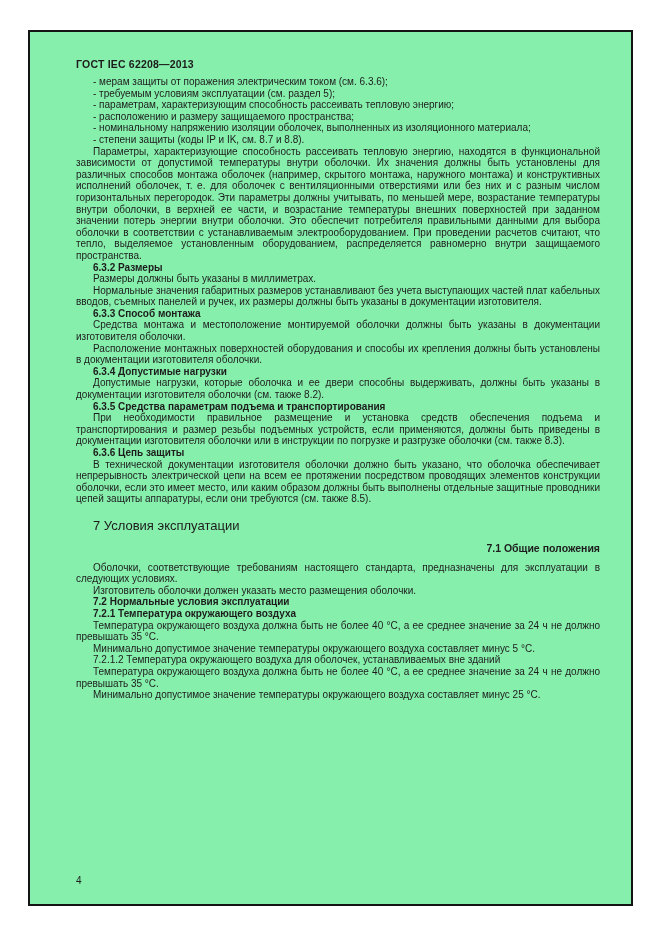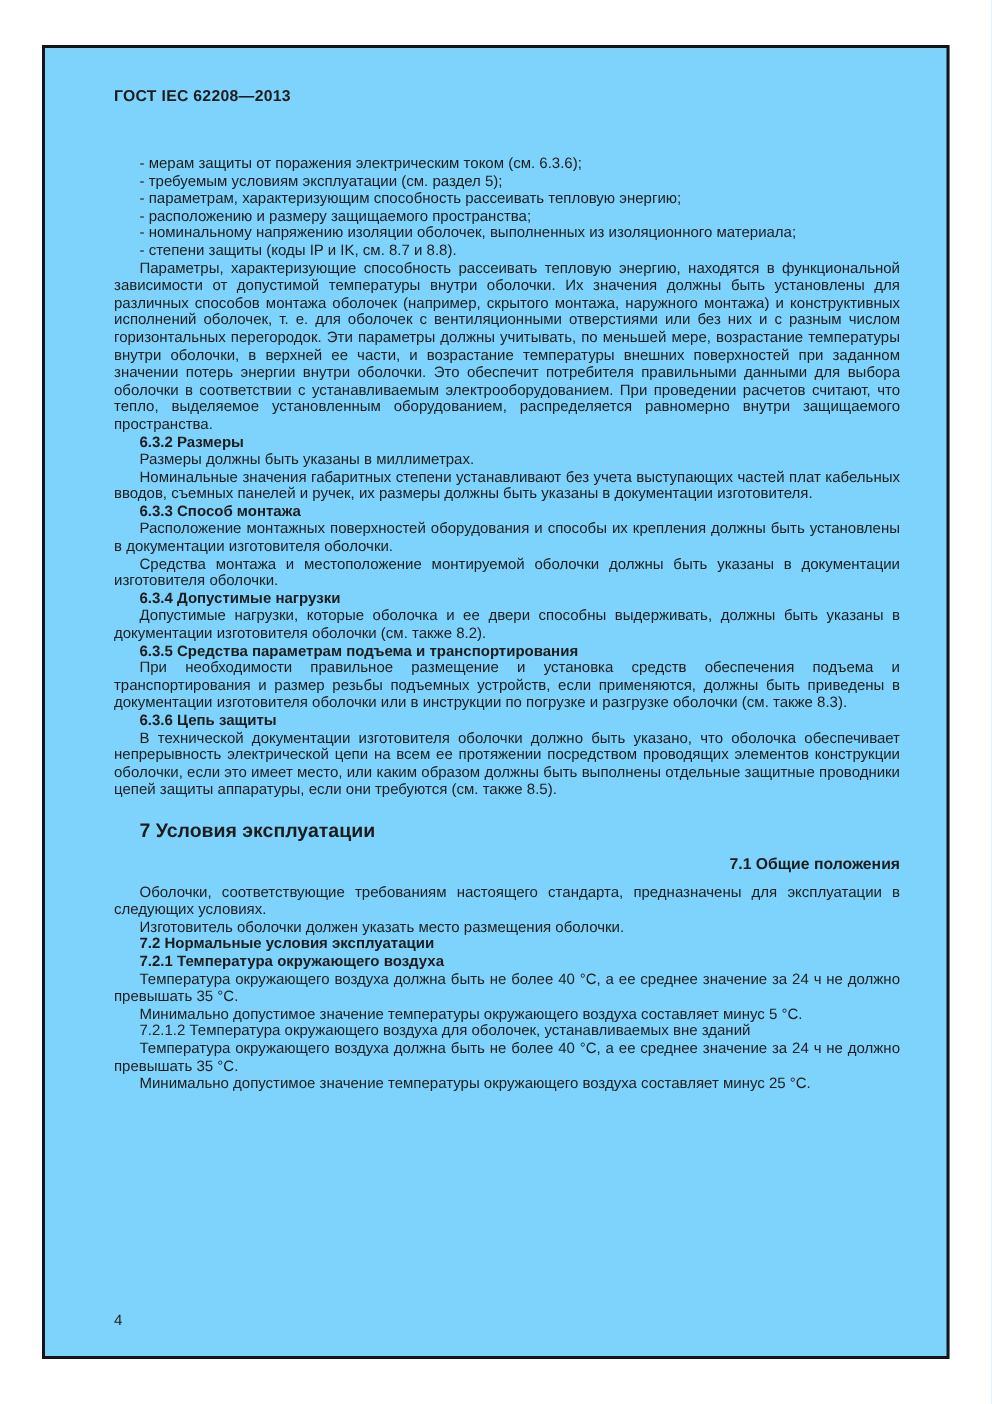--- a/index.html
+++ b/index.html
@@ -15,47 +15,47 @@
     color: #1c1c1c;
     overflow: hidden;
   }
   .frame {
     position: absolute;
     left: 28px;
     top: 30px;
     width: 601px;
     height: 872px;
     border: 2px solid #141414;
-    background: #7dd3fc;
+    background: #86efac;
     box-sizing: content-box;
   }
   .doc-header {
     position: absolute;
     left: 46px;
     top: 26px;
     font-size: 10.5px;
     font-weight: bold;
     letter-spacing: 0.2px;
   }
   .content {
     position: absolute;
     left: 46px;
-    top: 72px;
+    top: 44px;
     width: 524px;
     font-size: 10px;
     line-height: 11.6px;
     text-align: justify;
   }
   .content p { margin: 0; }
   .li-line   { text-indent: 17px; }
   .para      { text-indent: 17px; }
   .subhead   { text-indent: 17px; font-weight: bold; }
   .section-head {
     text-indent: 17px;
-    font-weight: bold;
+    font-weight: normal;
     font-size: 13px;
     line-height: 15px;
     margin: 13px 0 10px 0 !important;
     text-align: left;
   }
   .subsection-head {
     text-indent: 17px;
     font-weight: bold;
     font-size: 10.5px;
     margin: 7px 0 7px 0 !important;
@@ -77,24 +77,24 @@
   <div class="content">
       <p class="li-line">- мерам защиты от поражения электрическим током (см. 6.3.6);</p>
       <p class="li-line">- требуемым условиям эксплуатации (см. раздел 5);</p>
       <p class="li-line">- параметрам, характеризующим способность рассеивать тепловую энергию;</p>
       <p class="li-line">- расположению и размеру защищаемого пространства;</p>
       <p class="li-line">- номинальному напряжению изоляции оболочек, выполненных из изоляционного материала;</p>
       <p class="li-line">- степени защиты (коды IP и IK, см. 8.7 и 8.8).</p>
       <p class="para">Параметры, характеризующие способность рассеивать тепловую энергию, находятся в функциональной зависимости от допустимой температуры внутри оболочки. Их значения должны быть установлены для различных способов монтажа оболочек (например, скрытого монтажа, наружного монтажа) и конструктивных исполнений оболочек, т. е. для оболочек с вентиляционными отверстиями или без них и с разным числом горизонтальных перегородок. Эти параметры должны учитывать, по меньшей мере, возрастание температуры внутри оболочки, в верхней ее части, и возрастание температуры внешних поверхностей при заданном значении потерь энергии внутри оболочки. Это обеспечит потребителя правильными данными для выбора оболочки в соответствии с устанавливаемым электрооборудованием. При проведении расчетов считают, что тепло, выделяемое установленным оборудованием, распределяется равномерно внутри защищаемого пространства.</p>
       <p class="subhead">6.3.2 Размеры</p>
       <p class="para">Размеры должны быть указаны в миллиметрах.</p>
-      <p class="para">Номинальные значения габаритных степени устанавливают без учета выступающих частей плат кабельных вводов, съемных панелей и ручек, их размеры должны быть указаны в документации изготовителя.</p>
+      <p class="para">Нормальные значения габаритных размеров устанавливают без учета выступающих частей плат кабельных вводов, съемных панелей и ручек, их размеры должны быть указаны в документации изготовителя.</p>
       <p class="subhead">6.3.3 Способ монтажа</p>
+      <p class="para">Средства монтажа и местоположение монтируемой оболочки должны быть указаны в документации изготовителя оболочки.</p>
       <p class="para">Расположение монтажных поверхностей оборудования и способы их крепления должны быть установлены в документации изготовителя оболочки.</p>
-      <p class="para">Средства монтажа и местоположение монтируемой оболочки должны быть указаны в документации изготовителя оболочки.</p>
       <p class="subhead">6.3.4 Допустимые нагрузки</p>
       <p class="para">Допустимые нагрузки, которые оболочка и ее двери способны выдерживать, должны быть указаны в документации изготовителя оболочки (см. также 8.2).</p>
       <p class="subhead">6.3.5 Средства параметрам подъема и транспортирования</p>
       <p class="para">При необходимости правильное размещение и установка средств обеспечения подъема и транспортирования и размер резьбы подъемных устройств, если применяются, должны быть приведены в документации изготовителя оболочки или в инструкции по погрузке и разгрузке оболочки (см. также 8.3).</p>
       <p class="subhead">6.3.6 Цепь защиты</p>
       <p class="para">В технической документации изготовителя оболочки должно быть указано, что оболочка обеспечивает непрерывность электрической цепи на всем ее протяжении посредством проводящих элементов конструкции оболочки, если это имеет место, или каким образом должны быть выполнены отдельные защитные проводники цепей защиты аппаратуры, если они требуются (см. также 8.5).</p>
       <p class="section-head">7 Условия эксплуатации</p>
       <p class="subsection-head">7.1 Общие положения</p>
       <p class="para">Оболочки, соответствующие требованиям настоящего стандарта, предназначены для эксплуатации в следующих условиях.</p>
       <p class="para">Изготовитель оболочки должен указать место размещения оболочки.</p>

